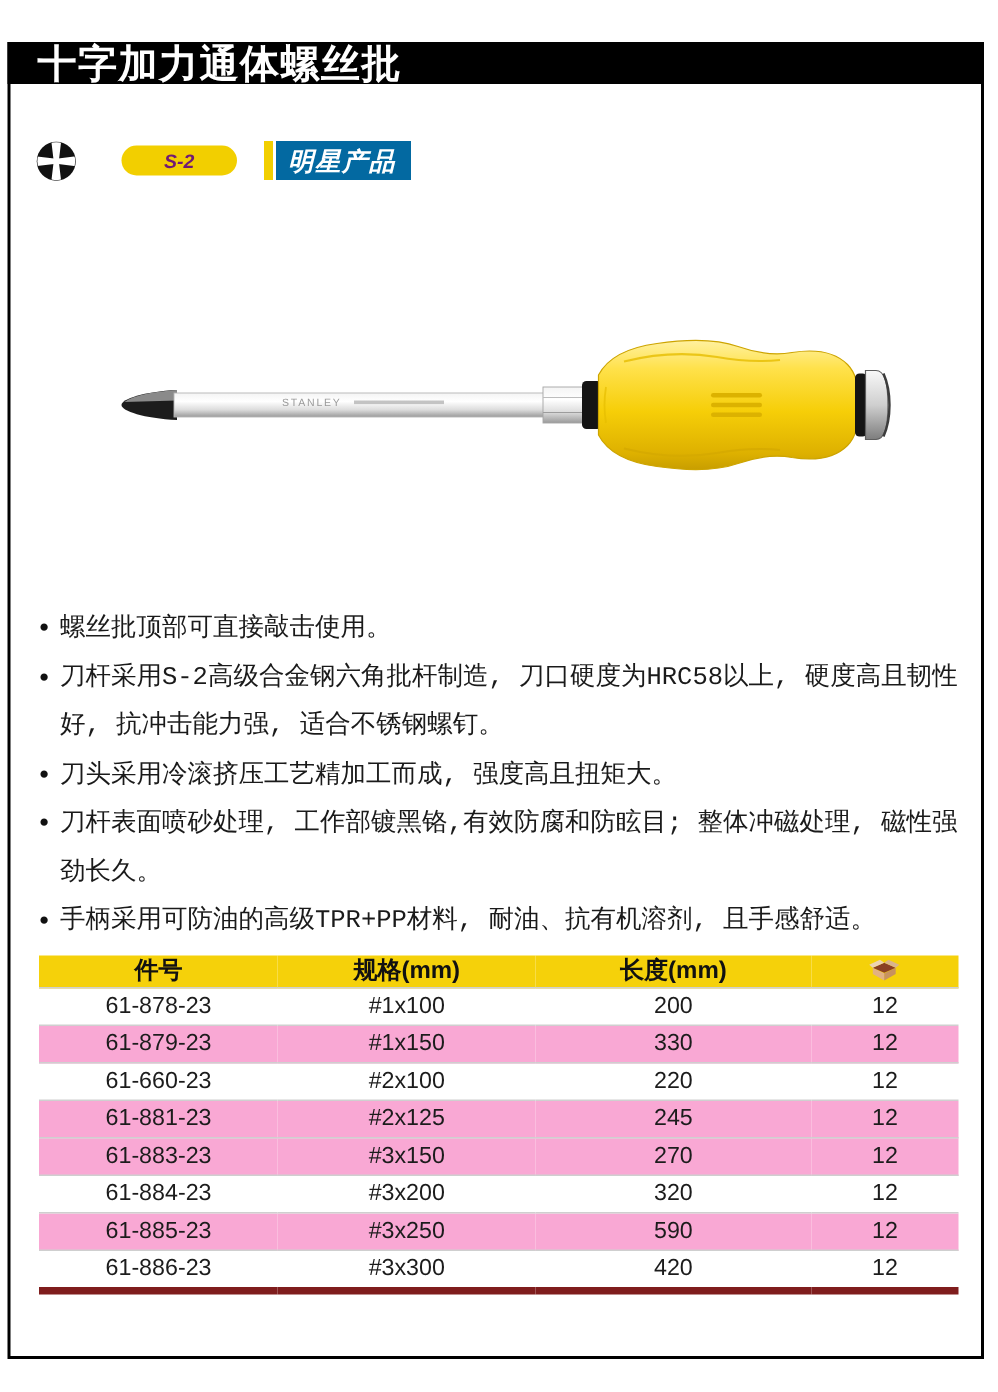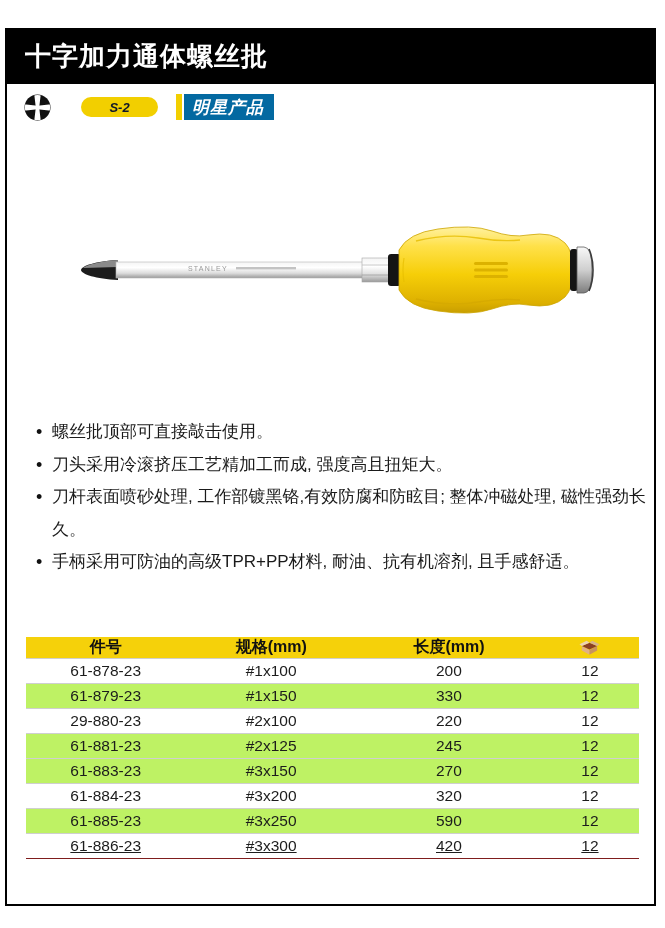--- a/index.html
+++ b/index.html
@@ -11,73 +11,73 @@
   .page{position:absolute;inset:0;overflow:hidden;}
 
   
   .frame{
     position:absolute;left:5px;top:28px;width:651px;height:878px;
     border:2px solid #000;box-sizing:border-box;background:#fff;
   }
 
   
   .titlebar{
-    position:absolute;left:5px;top:28px;width:651px;height:56px;
+    position:absolute;left:5px;top:28px;width:651px;height:28px;
     background:#000;box-sizing:border-box;display:flex;align-items:center;
   }
   .titlebar .title{
     color:#fff;font-size:26px;font-weight:bold;padding-left:20px;
     letter-spacing:1px;white-space:nowrap;
   }
 
   
   .badge-row{position:absolute;left:24px;top:93px;height:28px;display:flex;align-items:center;}
   .ph-icon{width:27px;height:27px;display:block;}
   .s2-badge{
     margin-left:30px;width:77px;height:20px;background:#f2cf00;
     border-radius:10px;display:flex;align-items:center;justify-content:center;
   }
-  .s2-badge span{font-size:13px;font-weight:bold;font-style:italic;color:#0f172a;text-align:center;}
+  .s2-badge span{font-size:13px;font-weight:bold;font-style:italic;color:#701a75;text-align:center;}
   .star-badge{margin-left:18px;display:flex;align-items:stretch;height:26px;}
   .star-strip{width:6px;background:#f2cf00;margin-right:2px;}
   .star-red{
     background:#0369a1;color:#fff;font-size:17px;font-weight:bold;font-style:italic;
     display:flex;align-items:center;padding:0 10px 0 8px;letter-spacing:1px;white-space:nowrap;
   }
 
   
   .product{position:absolute;left:76px;top:218px;width:520px;height:104px;}
   .product svg{display:block;width:100%;height:100%;}
 
   
   .features{
-    position:absolute;left:24px;top:404px;width:618px;margin:12px;padding:0;
-    list-style:none;font-size:17px;line-height:32.5px;color:#1a1a1a;
+    position:absolute;left:24px;top:404px;width:618px;margin:0;padding:0;
+    list-style:none;font-size:17px;line-height:32.5px;color:#1a1a1a;font-family:Liberation Mono, monospace;
   }
   .features li{position:relative;padding-left:16px;}
   .features li::before{
     content:"\2022";position:absolute;left:0;top:0;color:#111;font-size:18px;
   }
 
   
   .spec-table{
     position:absolute;left:26px;top:637px;width:613px;border-collapse:collapse;
     table-layout:fixed;font-size:15.5px;color:#1c1c1c;
   }
   .spec-table th{
     background:#f5d10a;height:14px;font-size:16px;font-weight:bold;
     text-align:center;padding:0;color:#111;
   }
   .spec-table td{
     height:24px;text-align:center;padding:0;border-top:1px solid #cfcfcf;
     font-stretch:condensed;
     margin-top:42px;
   }
-  .spec-table tr:last-child td{border-bottom:1px solid #7f1d1d;text-decoration:underline;}
-  .spec-table tr.alt td{background:#bef264;}
+  .spec-table tr:last-child td{border-bottom:5px solid #7f1d1d;}
+  .spec-table tr.alt td{background:#f9a8d4;}
   .col1{width:26%;} .col2{width:28%;} .col3{width:30%;} .col4{width:16%;}
   .carton{width:21px;height:16px;display:inline-block;vertical-align:middle;}
 </style>
 </head>
 <body>
 
 <div class="page">
 
   <div class="frame"></div>
 
@@ -152,20 +152,21 @@
       </g>
 
       <rect x="494" y="31" width="8" height="42" rx="3" fill="#141414"></rect>
       <path d="M501,29 L508,29 Q516,29 516,52 Q516,75 508,75 L501,75 Z" fill="url(#capG)" stroke="#5e5e5e" stroke-width="0.8"></path>
       <path d="M513,31 Q517,40 517,52 Q517,64 513,73" fill="none" stroke="#3c3c3c" stroke-width="1.6"></path>
     </svg>
   </div>
 
   <ul class="features">
     <li>螺丝批顶部可直接敲击使用。</li>
+    <li>刀杆采用S-2高级合金钢六角批杆制造, 刀口硬度为HRC58以上, 硬度高且韧性好, 抗冲击能力强, 适合不锈钢螺钉。</li>
     <li>刀头采用冷滚挤压工艺精加工而成, 强度高且扭矩大。</li>
     <li>刀杆表面喷砂处理, 工作部镀黑铬,有效防腐和防眩目; 整体冲磁处理, 磁性强劲长久。</li>
     <li>手柄采用可防油的高级TPR+PP材料, 耐油、抗有机溶剂, 且手感舒适。</li>
   </ul>
 
   <table class="spec-table">
     <colgroup>
         <col class="col1">
         <col class="col2">
         <col class="col3">
@@ -194,21 +195,21 @@
         <td>200</td>
         <td>12</td>
       </tr>
       <tr class="alt">
         <td>61-879-23</td>
         <td>#1x150</td>
         <td>330</td>
         <td>12</td>
       </tr>
       <tr>
-        <td>29-880-23</td>
+        <td>61-660-23</td>
         <td>#2x100</td>
         <td>220</td>
         <td>12</td>
       </tr>
       <tr class="alt">
         <td>61-881-23</td>
         <td>#2x125</td>
         <td>245</td>
         <td>12</td>
       </tr>

